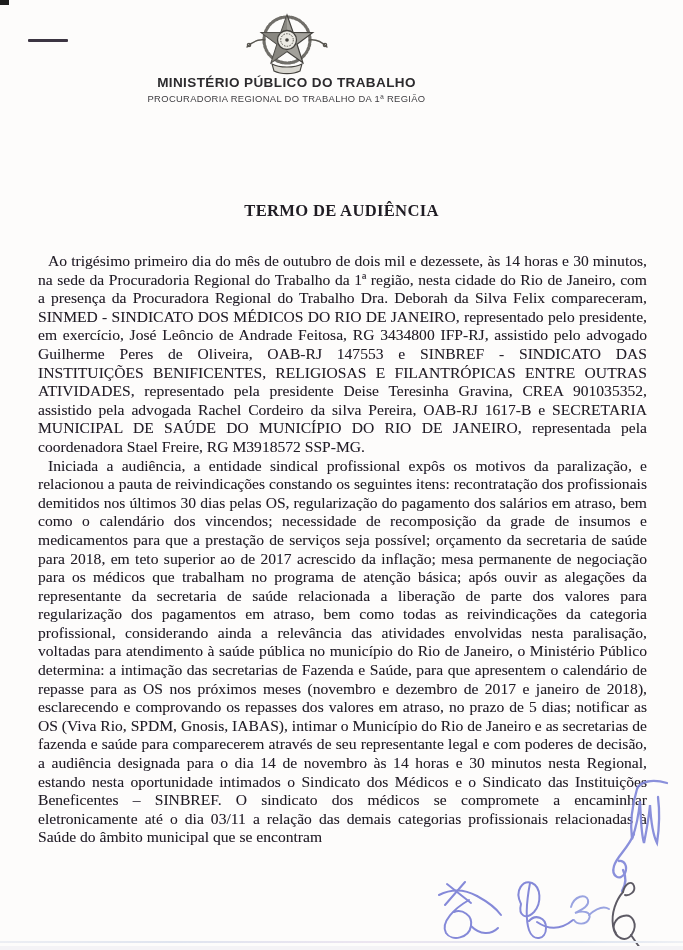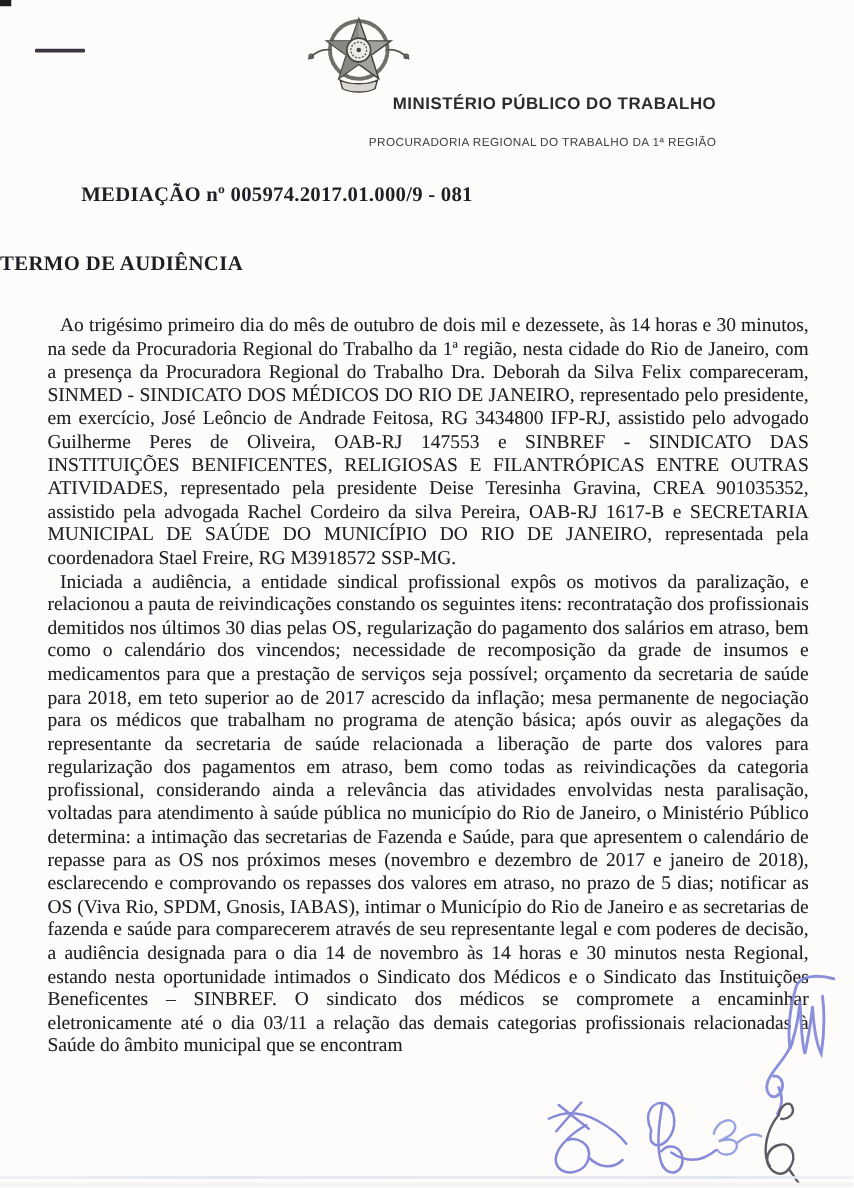--- a/index.html
+++ b/index.html
@@ -10,33 +10,33 @@
     color:#201d24;
   }
   
   .corner-mark{position:absolute;left:0;top:0;width:9px;height:5px;background:#1e1e1e;}
   .dash-mark{position:absolute;left:28px;top:39px;width:40px;height:2.6px;background:#3c3542;border-radius:1px;}
   .bottom-scanline{position:absolute;left:0;top:941px;width:683px;height:2px;
     background:linear-gradient(90deg,#eceef3,#dfe4ef 25%,#ece5f0 55%,#dde4f0 85%,#eef0f4);}
   .bottom-edge{position:absolute;left:0;top:946px;width:683px;height:4px;background:#f4f3f6;}
 
   
-  .header{position:absolute;top:11px;left:0;width:573px;text-align:right;}
+  .header{position:absolute;top:11px;left:0;width:573px;text-align:center;}
   .emblem{display:block;margin:0 auto;}
   .org-name{
     font-family:"Liberation Sans", sans-serif;font-weight:bold;
     font-size:13.5px;letter-spacing:.4px;color:#2c2b2e;margin-top:0;
   }
   .org-sub{
     font-family:"Liberation Sans", sans-serif;
-    font-size:9.4px;letter-spacing:.35px;color:#3d3c40;margin-top:18px;
+    font-size:9.4px;letter-spacing:.35px;color:#3d3c40;margin-top:3px;
   }
 
   .case-label{position:absolute;left:65px;top:146px;font-weight:bold;font-size:16.6px;letter-spacing:.2px;}
-  .doc-title{position:absolute;left:0;top:201px;width:683px;font-weight:bold;font-size:16.6px;letter-spacing:.3px;}
+  .doc-title{position:absolute;left:0;top:201px;width:683px;text-align:center;font-weight:bold;font-size:16.6px;letter-spacing:.3px;}
 
   
   .body-text{
     position:absolute;left:38px;top:252px;width:609px;
     font-size:15.6px;line-height:18.6px;text-align:justify;
     text-shadow:0 0 .4px rgba(70,45,90,.35);
   }
   .para{margin:0;text-indent:10px;}
   .b{font-weight:normal;}
 
@@ -69,21 +69,20 @@
       <circle cx="46" cy="29" r="9.5" fill="#eceae4" stroke="#44423e" stroke-width="1.3"></circle>
       <circle cx="46" cy="29" r="6.3" fill="none" stroke="#55534d" stroke-width="1" stroke-dasharray="1.6 1.2"></circle>
       <circle cx="46" cy="29" r="1.8" fill="#44423e"></circle>
 
       <path d="M31,53 C38,57 54,57 61,53 L59,60 C52,63.5 40,63.5 33,60 Z" fill="#d8d6cf" stroke="#44423e" stroke-width="1.1"></path>
     </svg>
     <div class="org-name">MINISTÉRIO PÚBLICO DO TRABALHO</div>
     <div class="org-sub">PROCURADORIA REGIONAL DO TRABALHO DA 1ª REGIÃO</div>
   </div>
 
-  <div class="case-label">MEDIAÇÃO nº 005974.2017.01.000/9 - 081</div>
   <div class="doc-title">TERMO DE AUDIÊNCIA</div>
 
   <div class="body-text">
       <p class="para"><span>Ao trigésimo primeiro dia do mês de outubro de dois mil e dezessete, às 14 horas e 30 minutos, na sede da Procuradoria Regional do Trabalho da 1ª região, nesta cidade do Rio de Janeiro, com a presença da Procuradora Regional do Trabalho Dra. </span><span class="b">Deborah da Silva Felix</span><span> compareceram, </span><span class="b">SINMED - SINDICATO DOS MÉDICOS DO RIO DE JANEIRO,</span><span> representado pelo presidente, em exercício, José Leôncio de Andrade Feitosa, RG 3434800 IFP-RJ, assistido pelo advogado Guilherme Peres de Oliveira, OAB-RJ 147553 e </span><span class="b">SINBREF - SINDICATO DAS INSTITUIÇÕES BENIFICENTES, RELIGIOSAS E FILANTRÓPICAS ENTRE OUTRAS ATIVIDADES,</span><span> representado pela presidente Deise Teresinha Gravina, CREA 901035352, assistido pela advogada Rachel Cordeiro da silva Pereira, OAB-RJ 1617-B e </span><span class="b">SECRETARIA MUNICIPAL DE SAÚDE DO MUNICÍPIO DO RIO DE JANEIRO</span><span>, representada pela coordenadora Stael Freire, RG M3918572 SSP-MG.</span></p>
       <p class="para"><span>Iniciada a audiência, a entidade sindical profissional expôs os motivos da paralização, e relacionou a pauta de reivindicações constando os seguintes itens: recontratação dos profissionais demitidos nos últimos 30 dias pelas OS, regularização do pagamento dos salários em atraso, bem como o calendário dos vincendos; necessidade de recomposição da grade de insumos e medicamentos para que a prestação de serviços seja possível; orçamento da secretaria de saúde para 2018, em teto superior ao de 2017 acrescido da inflação; mesa permanente de negociação para os médicos que trabalham no programa de atenção básica; após ouvir as alegações da representante da secretaria de saúde relacionada a liberação de parte dos valores para regularização dos pagamentos em atraso, bem como todas as reivindicações da categoria profissional, considerando ainda a relevância das atividades envolvidas nesta paralisação, voltadas para atendimento à saúde pública no município do Rio de Janeiro, o Ministério Público determina: a intimação das secretarias de Fazenda e Saúde, para que apresentem o calendário de repasse para as OS nos próximos meses (novembro e dezembro de 2017 e janeiro de 2018), esclarecendo e comprovando os repasses dos valores em atraso, no prazo de 5 dias; notificar as OS (Viva Rio, SPDM, Gnosis, IABAS), intimar o Município do Rio de Janeiro e as secretarias de fazenda e saúde para comparecerem através de seu representante legal e com poderes de decisão, a audiência designada para o dia 14 de novembro às 14 horas e 30 minutos nesta Regional, estando nesta oportunidade intimados o Sindicato dos Médicos e o Sindicato das Instituições Beneficentes – SINBREF. O sindicato dos médicos se compromete a encaminhar eletronicamente até o dia 03/11 a relação das demais categorias profissionais relacionadas à Saúde do âmbito municipal que se encontram</span></p>
     </div>
 
   <div class="sig" style="left:601px;top:772px;">
     <svg width="80" height="125" viewBox="0 0 80 125">
       <g fill="none" stroke="#8187d9" stroke-width="2.3" stroke-linecap="round" opacity=".92">

